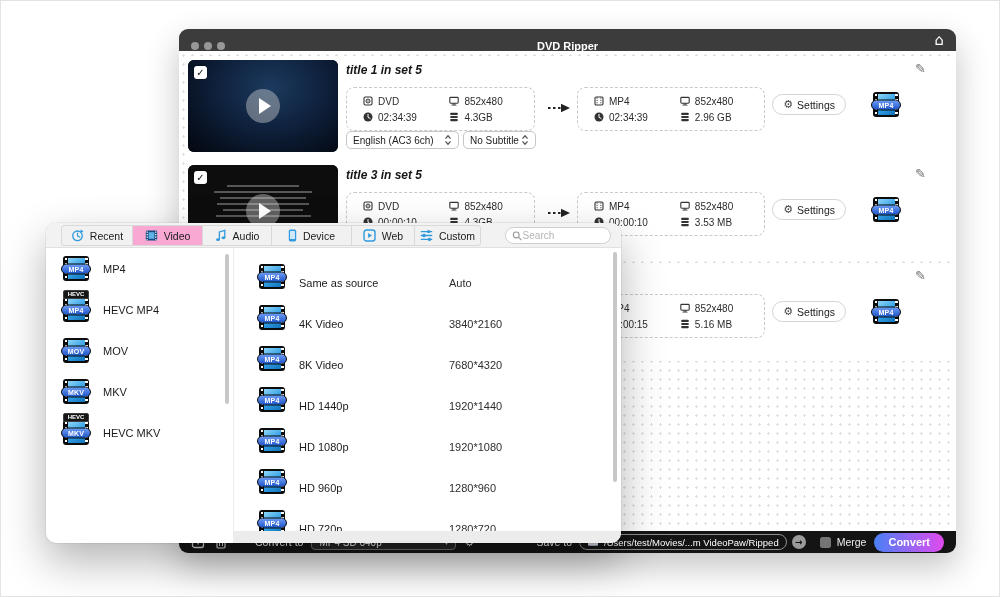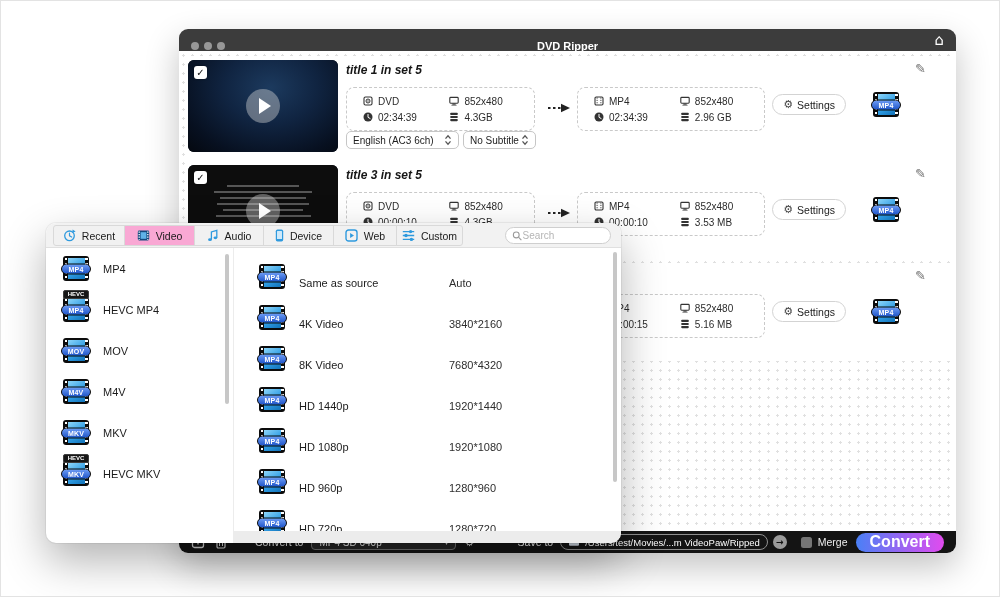--- a/index.html
+++ b/index.html
@@ -72,31 +72,31 @@
            display:flex; align-items:center; justify-content:space-between; padding:0 7px; font-size:10px; color:#e8e8e8; cursor:pointer; }
   .cv-gear { margin-left:8px; color:#c9c9c9; font-size:11px; cursor:pointer; }
   .spacer { flex:1; }
   .save-pill { margin-left:7px; height:16px; border:1px solid #8f8f8f; border-radius:8px; display:flex; align-items:center;
                gap:5px; padding:0 7px; font-size:9.5px; color:#fff; white-space:nowrap; cursor:pointer; }
   .go-circle { margin-left:5px; width:14px; height:14px; border-radius:50%; background:#9b9b9b; color:#111;
                font-size:9px; font-weight:700; line-height:14px; text-align:center; cursor:pointer; }
   .merge-cb { margin-left:14px; width:11px; height:11px; background:#757575; border-radius:2.5px; cursor:pointer; }
   .merge-lb { margin-left:6px; }
   .convert-btn { margin-left:8px; height:19px; padding:0 14px; border:none; border-radius:10px; color:#fff;
-                 font-size:16px; font-weight:600; background:linear-gradient(90deg,#4a80f6,#e14bee); cursor:pointer; }
+                 font-size:11px; font-weight:600; background:linear-gradient(90deg,#4a80f6,#e14bee); cursor:pointer; }
 
   
   .popup { position:absolute; left:45px; top:222px; width:575px; height:320px; background:#fff; border-radius:10px;
            box-shadow:0 18px 44px rgba(0,0,0,.30), 0 0 0 1px rgba(0,0,0,.05); overflow:hidden; z-index:5; }
   .phead { position:absolute; left:0; top:0; right:0; height:25px; background:#f2f2f2; border-bottom:1px solid #e0e0e0;
            border-radius:10px 10px 0 0; }
   .tabs { position:absolute; left:3px; top:2px; display:flex; }
   .tab { height:21px; border:1px solid #d9d9d9; margin-left:-1px; background:#f1f1f1; display:flex; align-items:center;
          justify-content:center; gap:6px; font-size:10.5px; color:#1a1a1a; cursor:pointer; }
-  .tab:first-child { border-radius:3px 0 0 3px; margin-left:4px; }
+  .tab:first-child { border-radius:3px 0 0 3px; margin-left:12px; }
   .tab:last-child { border-radius:0 3px 3px 0; }
   .tab.active { background:#f9a8d4; }
   .tab svg { color:#2f9ade; }
   .search { position:absolute; right:10px; top:4px; width:106px; height:17px; border:1px solid #cfcfcf; border-radius:8.5px;
             background:#fff; display:flex; align-items:center; padding:0 6px; }
   .search input { border:none; outline:none; width:100%; font-size:10px; color:#333; background:transparent;
                   font-family:"Liberation Sans", sans-serif; }
   .search input::placeholder { color:#b5b5b5; }
 
   .flist { position:absolute; left:0; top:25px; width:186px; bottom:0; overflow:hidden; }
@@ -487,21 +487,21 @@
               <use href="#i-filmtab"></use>
             </svg>
             <span>Video</span>
           </div>
         <div class="tab" style="width:70px;">
             <svg width="12" height="13">
               <use href="#i-note"></use>
             </svg>
             <span>Audio</span>
           </div>
-        <div class="tab" style="width:71px;">
+        <div class="tab" style="width:81px;">
             <svg width="9" height="13">
               <use href="#i-phone"></use>
             </svg>
             <span>Device</span>
           </div>
         <div class="tab" style="width:64px;">
             <svg width="13" height="13">
               <use href="#i-web"></use>
             </svg>
             <span>Web</span>
@@ -552,30 +552,20 @@
             <span class="bdg">MOV</span>
           </div>
         <span class="lb">MOV</span>
       </div>
       <div class="fitem">
         <div class="fmt">
             <span class="fr"></span>
             <span class="scr"></span>
             <span class="hl"></span>
             <span class="hr"></span>
-            <span class="bdg">M4V</span>
-          </div>
-        <span class="lb">M4V</span>
-      </div>
-      <div class="fitem">
-        <div class="fmt">
-            <span class="fr"></span>
-            <span class="scr"></span>
-            <span class="hl"></span>
-            <span class="hr"></span>
             <span class="bdg">MKV</span>
           </div>
         <span class="lb">MKV</span>
       </div>
       <div class="fitem">
         <div class="fmt">
             <span class="tbdg">HEVC</span>
             <span class="fr"></span>
             <span class="scr"></span>
             <span class="hl"></span>

